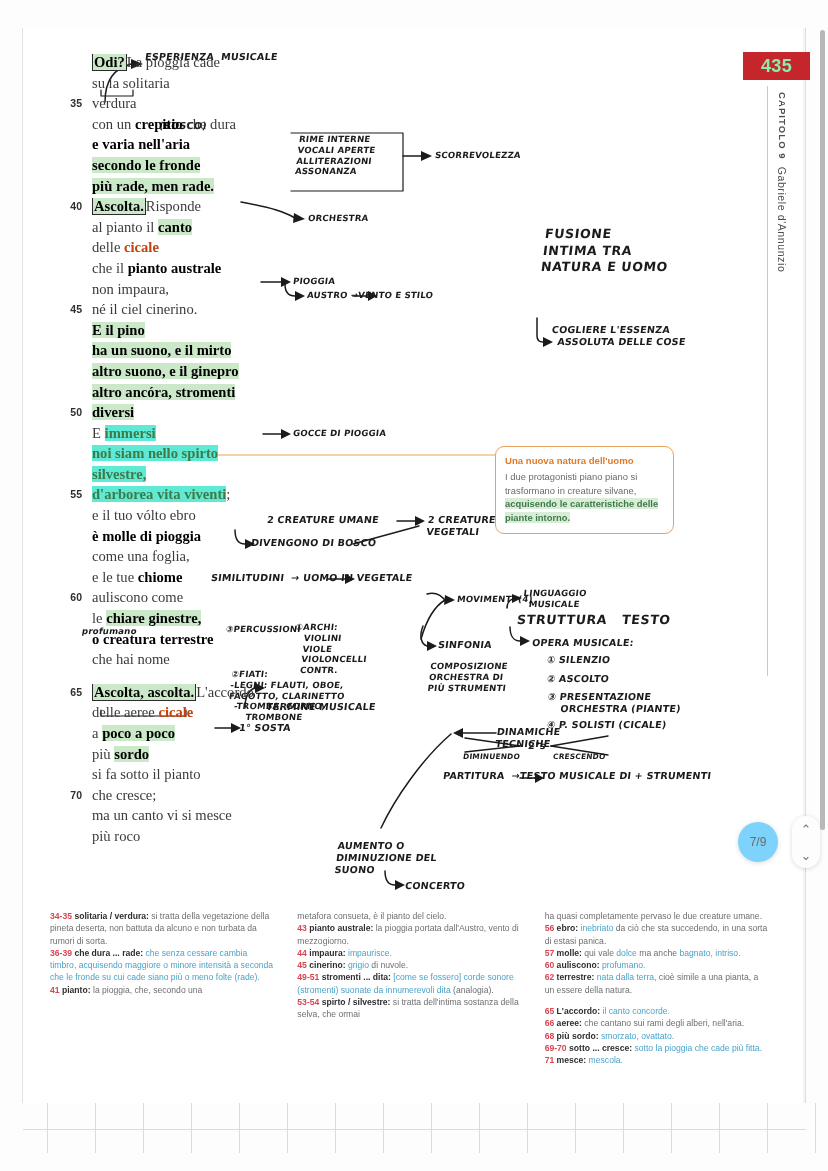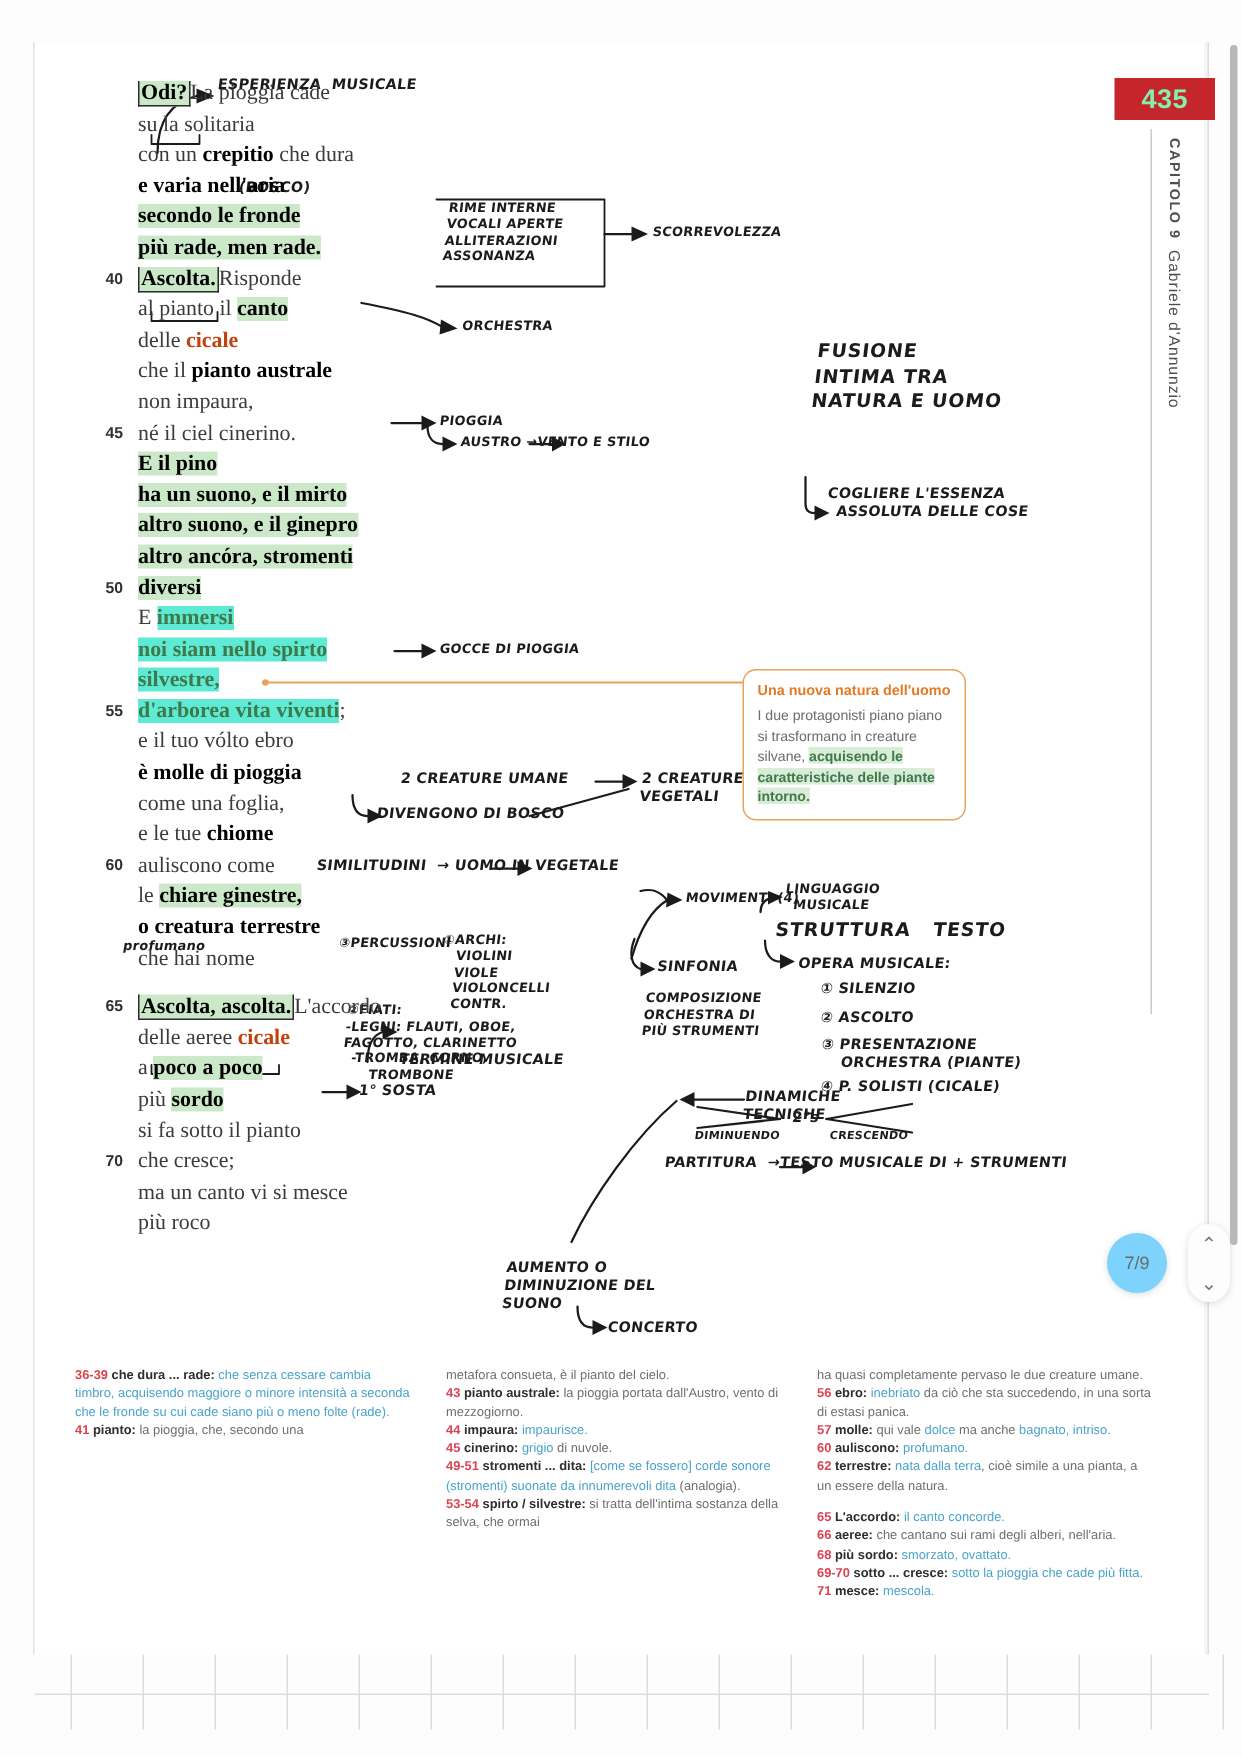--- a/index.html
+++ b/index.html
@@ -80,21 +80,21 @@
   .ul-box {
     border-bottom: 1px solid #2b2b2b;
     border-left: 1px solid #2b2b2b;
     border-right: 1px solid #2b2b2b;
     padding: 0 1px;
   }
 
   
   #callout {
     position: absolute; left: 495px; top: 446px;
-    width: 149px; padding: 7px 9px 9px 9px;
+    width: 179px; padding: 7px 9px 9px 9px;
     border: 1.4px solid #e8a25e; border-radius: 9px;
     background: #ffffff;
     font-family: "Liberation Sans", sans-serif;
     font-size: 9.4px; line-height: 13.4px; color: #6b6b6b;
   }
   #callout .co-title {
     color: #e07b28; font-weight: bold; font-size: 9.6px;
     display: block; margin-bottom: 3px;
   }
   #callout .co-hl { background: #d9ecd8; color: #3e7a49; font-weight: bold; }
@@ -321,20 +321,21 @@
     <div class="hw" style="left:313px; top:812px;">AUMENTO O
 DIMINUZIONE DEL
 SUONO</div>
     <div class="hw" style="left:382px; top:852px;">CONCERTO</div>
 
   </div>
 
   <div id="poem">
       <div class="pline"><span class="pnum"></span><span class="hl-green g ul-box">Odi?</span><span class="">La pioggia cade</span></div>
       <div class="pline"><span class="pnum"></span><span class="">su la solitaria</span></div>
+      <div class="pline"><span class="pnum">35</span><span class="">verdura</span></div>
       <div class="pline"><span class="pnum"></span><span class="">con un </span><span class="g">crepitio</span><span class=""> che dura</span></div>
       <div class="pline"><span class="pnum"></span><span class="g">e varia nell'aria</span></div>
       <div class="pline"><span class="pnum"></span><span class="hl-green g">secondo le fronde</span></div>
       <div class="pline"><span class="pnum"></span><span class="hl-green g">più rade, men rade.</span></div>
       <div class="pline"><span class="pnum">40</span><span class="hl-green g ul-box">Ascolta.</span><span class="">Risponde</span></div>
       <div class="pline"><span class="pnum"></span><span class="">al pianto il </span><span class="hl-green g">canto</span></div>
       <div class="pline"><span class="pnum"></span><span class="">delle </span><span class="pu">cicale</span></div>
       <div class="pline"><span class="pnum"></span><span class="">che il </span><span class="g">pianto australe</span></div>
       <div class="pline"><span class="pnum"></span><span class="">non impaura,</span></div>
       <div class="pline"><span class="pnum">45</span><span class="">né il ciel cinerino.</span></div>
@@ -366,20 +367,21 @@
       <div class="pline"><span class="pnum"></span><span class="">più roco</span></div>
     </div>
 
   <div id="callout">
     <span class="co-title">Una nuova natura dell'uomo</span>
     <span>I due protagonisti piano piano si trasformano in creature silvane, </span><span class="co-hl">acquisendo le caratteristiche delle piante intorno.</span>
   </div>
 
   <div id="notes">
     <div class="col" id="notes-col1">
+        <div class="n"><span class="ln">34-35 </span><span class="lem">solitaria / verdura:</span><span> si tratta della vegetazione della pineta deserta, non battuta da alcuno e non turbata da rumori di sorta.</span></div>
         <div class="n"><span class="ln">36-39 </span><span class="lem">che dura ... rade:</span><span class="gl"> che senza cessare cambia timbro, acquisendo maggiore o minore intensità a seconda che le fronde su cui cade siano più o meno folte (rade).</span></div>
         <div class="n"><span class="ln">41 </span><span class="lem">pianto:</span><span> la pioggia, che, secondo una</span></div>
       </div>
     <div class="col" id="notes-col2">
         <div class="n"><span>metafora consueta, è il pianto del cielo.</span></div>
         <div class="n"><span class="ln">43 </span><span class="lem">pianto australe:</span><span> la pioggia portata dall'Austro, vento di mezzogiorno.</span></div>
         <div class="n"><span class="ln">44 </span><span class="lem">impaura:</span><span class="gl"> impaurisce.</span></div>
         <div class="n"><span class="ln">45 </span><span class="lem">cinerino:</span><span class="gl"> grigio</span><span> di nuvole.</span></div>
         <div class="n"><span class="ln">49-51 </span><span class="lem">stromenti ... dita:</span><span class="gl"> [come se fossero] corde sonore (stromenti) suonate da innumerevoli dita</span><span> (analogia).</span></div>
         <div class="n"><span class="ln">53-54 </span><span class="lem">spirto / silvestre:</span><span> si tratta dell'intima sostanza della selva, che ormai</span></div>

